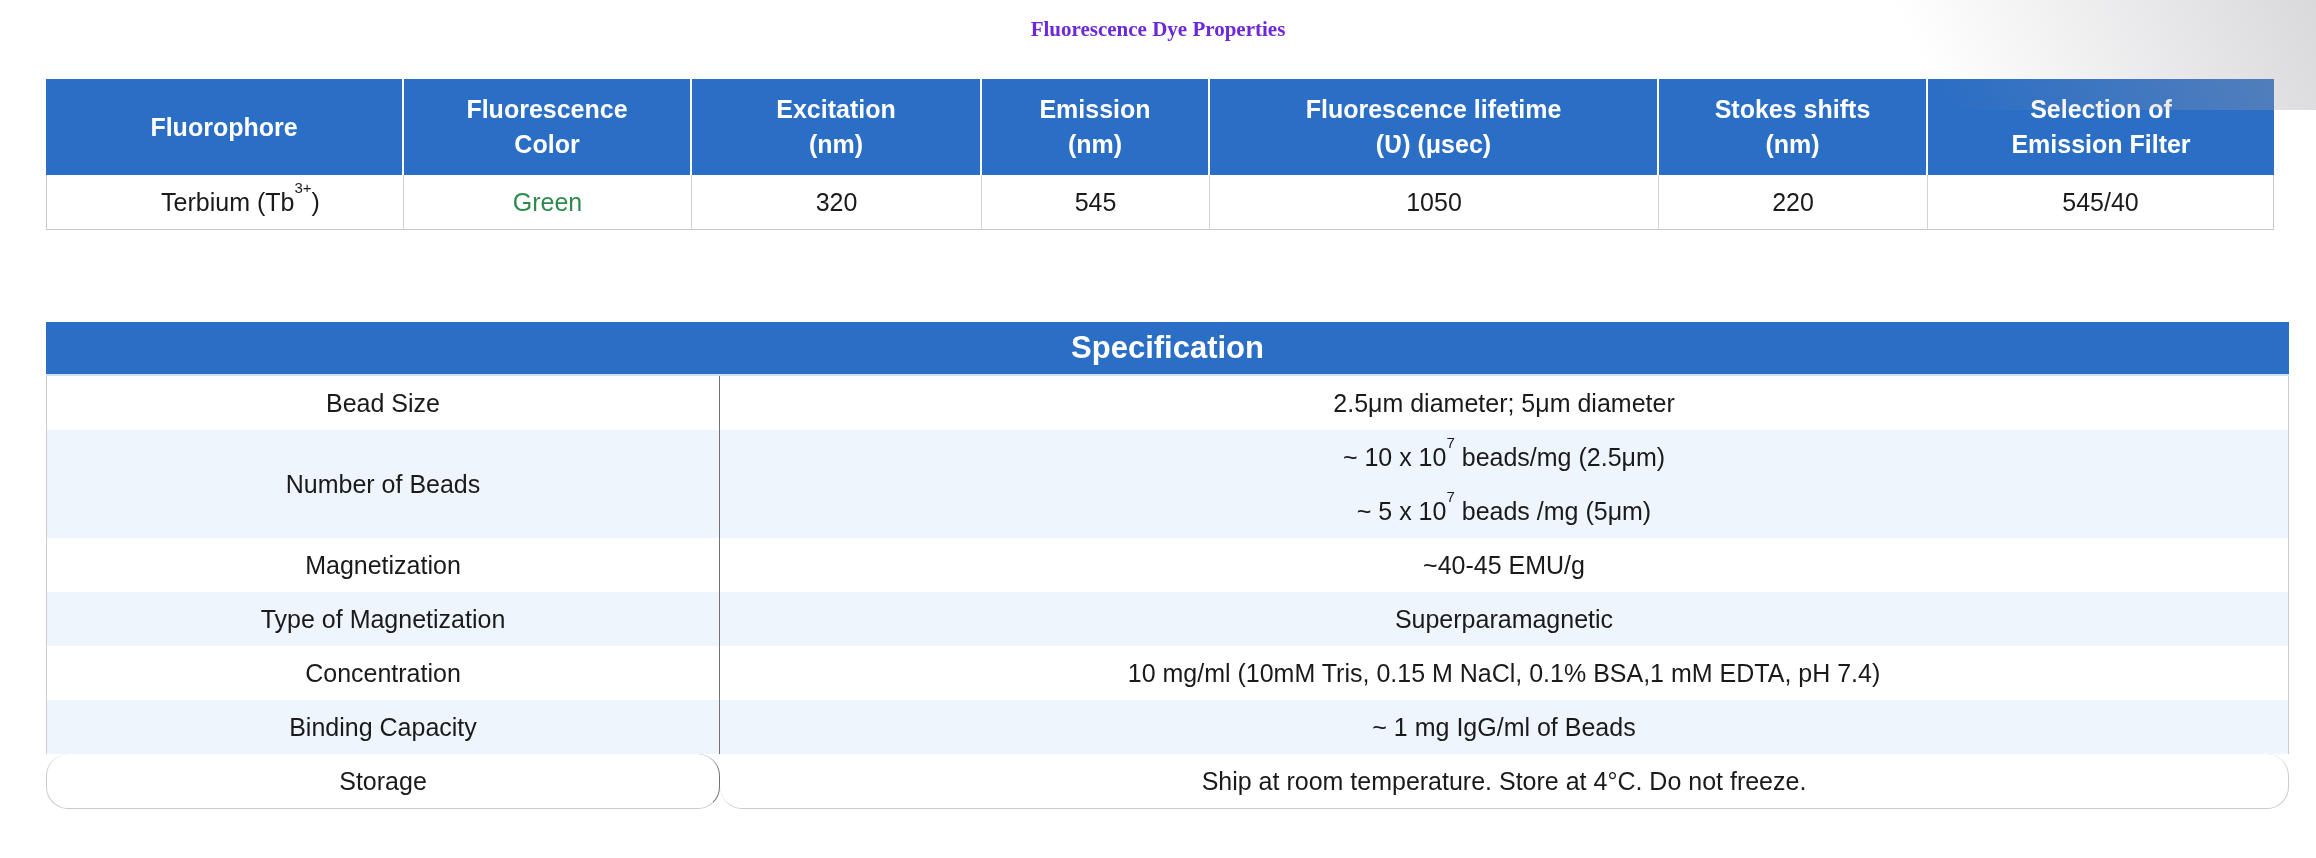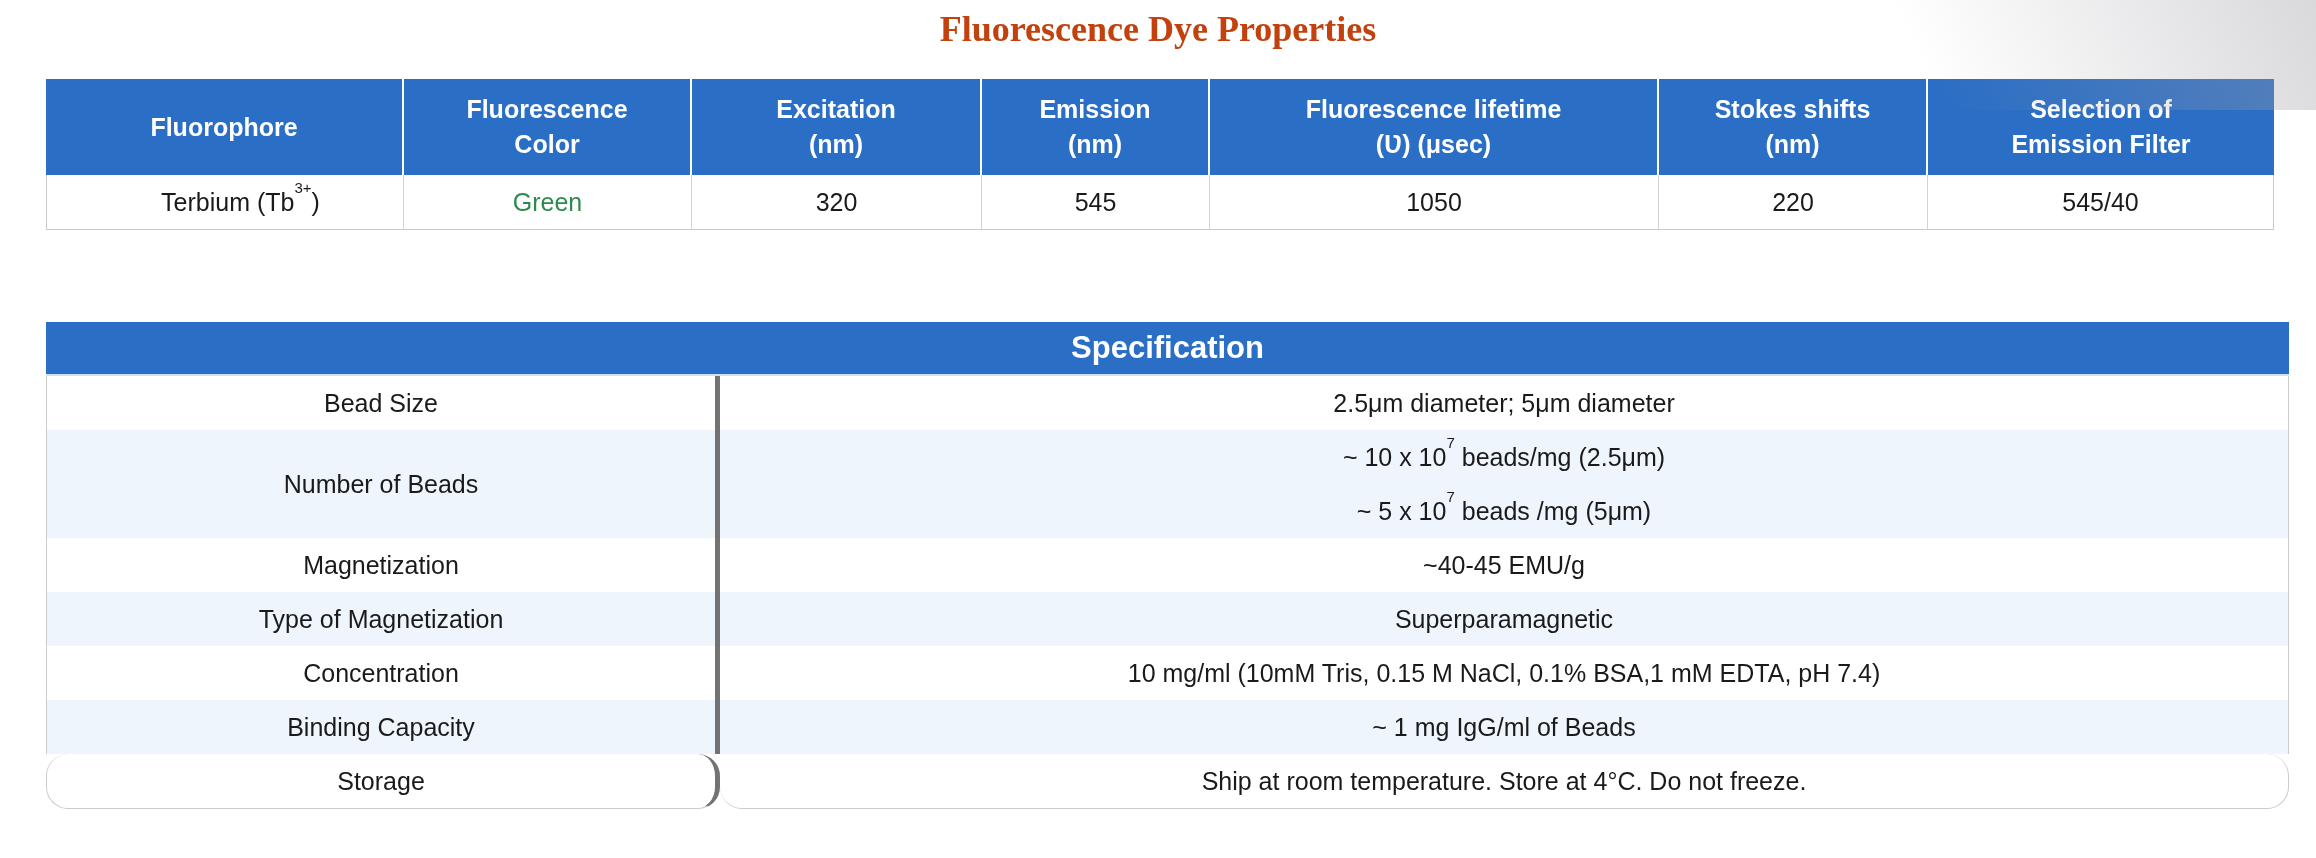--- a/index.html
+++ b/index.html
@@ -15,23 +15,23 @@
     position: absolute; top: 0; right: 0;
     width: 720px; height: 110px;
     background: linear-gradient(245deg, rgba(160,160,168,0.40) 0%, rgba(255,255,255,0) 55%);
     pointer-events: none;
   }
   .page-title {
     margin-top: 10px;
     text-align: center;
     font-family: "Liberation Serif", "DejaVu Serif", serif;
     font-weight: bold;
-    font-size: 36px;
+    font-size: 21px;
     line-height: 38px;
-    color: #c2410c;
+    color: #6d28d9;
   }
   table { border-collapse: separate; border-spacing: 0; table-layout: fixed; }
 
   
   .dye-table {
     margin: 31px 0 0 46px;
     width: 2228px;
   }
   .dye-table th {
     background: #2B6EC5;
@@ -82,21 +82,21 @@
   .spec-table td {
     font-size: 25px;
     text-align: center;
     vertical-align: middle;
     height: 54px;
     background: #ffffff;
   }
   .spec-table tr.alt td { background: #EFF5FD; }
   .spec-table td.spec-label {
     border-left: 1px solid #cccccc;
-    border-right: 5px solid #737373;
+    border-right: 1px solid #737373;
     margin-left: 27px;
   }
   .spec-table td.spec-value { border-right: 1px solid #cccccc; }
   .spec-table tr:last-child td { border-bottom: 1px solid #cccccc; height: 55px; border-radius: 22px; }
   .spec-table tr.tall-row td { height: 108px; }
   .spec-line { display: block; line-height: 54px; }
 </style>
 </head>
 <body>
 

